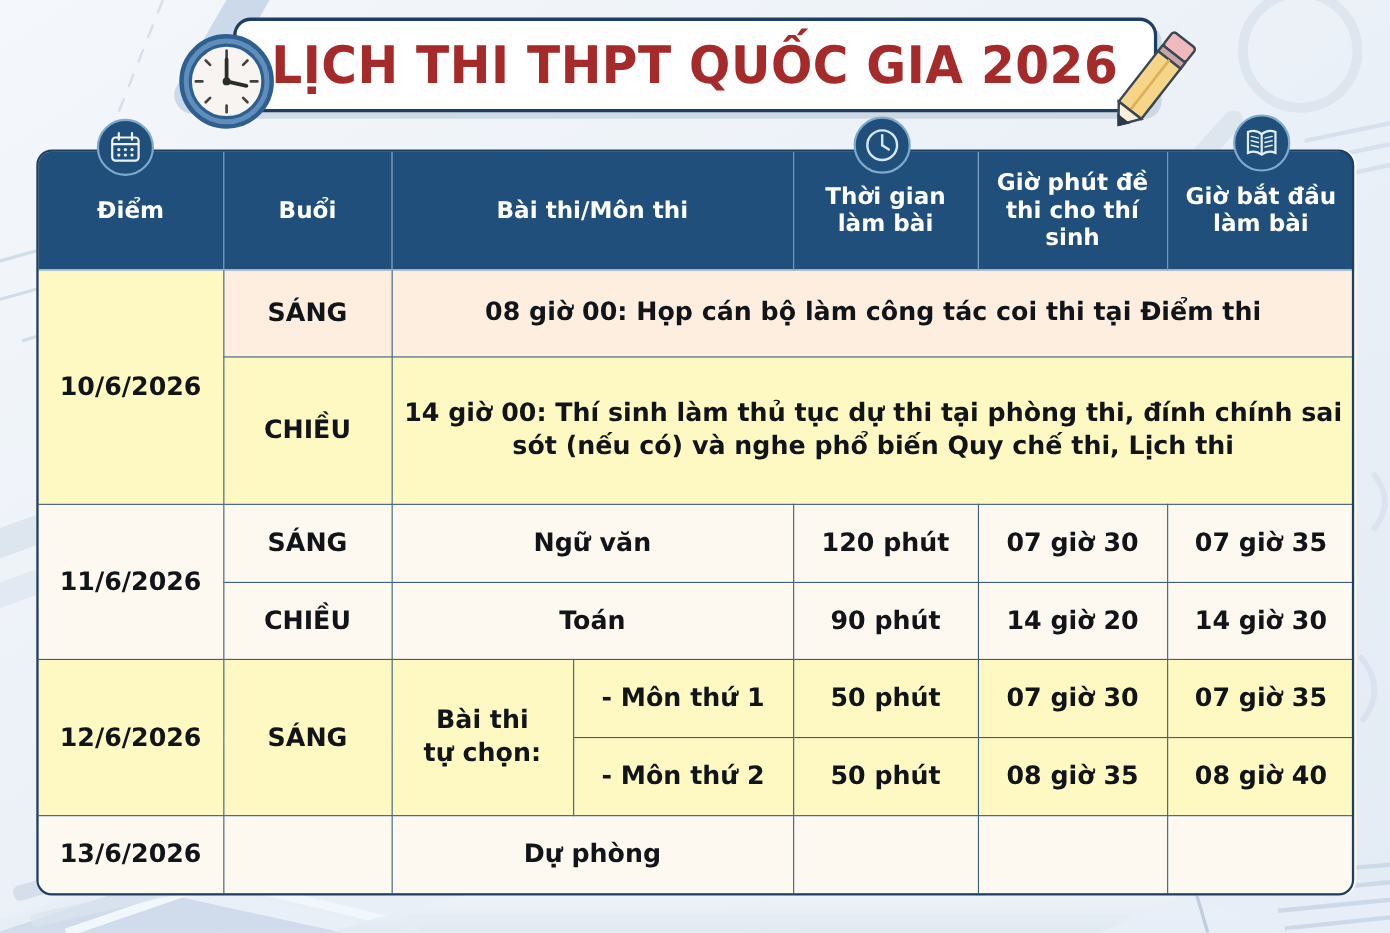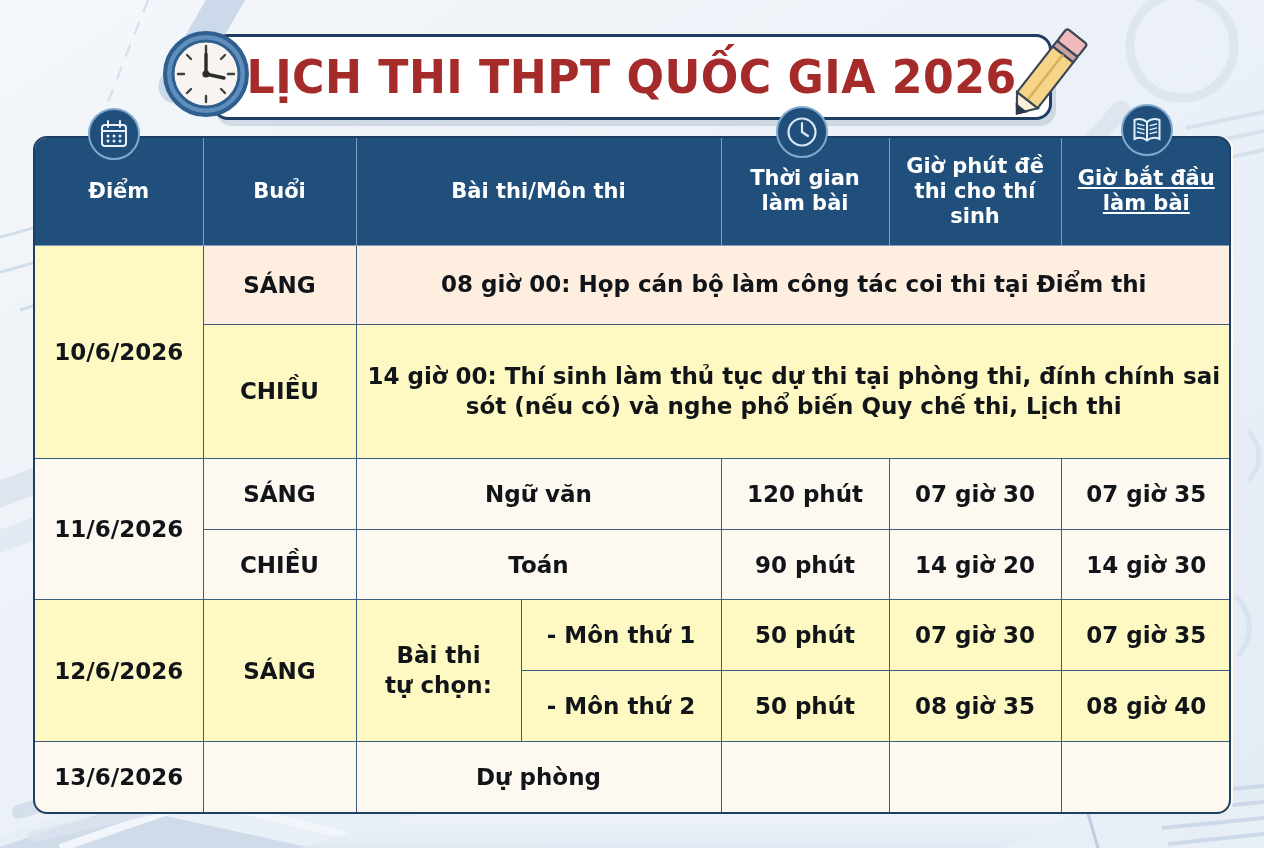--- a/index.html
+++ b/index.html
@@ -22,26 +22,25 @@
     position: absolute;
     inset: 0;
     width: 1264px;
     height: 848px;
     z-index: 0;
   }
 
   
   #title-wrap {
     position: absolute;
-    left: 0; top: 24px;
+    left: 0; top: 16px;
     width: 1264px;
     height: 105px;
     z-index: 4;
     display: flex;
-    align-items: center;
     justify-content: center;
   }
 
   #title-plate {
     position: relative;
     width: 840px;
     height: 86px;
     background: #ffffff;
     border: 3px solid #1e3f63;
     border-radius: 16px;
@@ -102,21 +101,21 @@
     color: #ffffff;
     font-weight: bold;
     font-size: 21px;
     line-height: 1.18;
     border-color: #7d9fbe;
     border-top: none;
     padding: 6px 4px;
     height: 108px;
   }
   #schedule-table thead th:first-child { border-left: none; }
-  #schedule-table thead th:last-child  { border-right: none; text-decoration: underline; }
+  #schedule-table thead th:last-child  { border-right: none; }
 
   
   #schedule-table tbody td {
     font-size: 23px;
     font-weight: bold;
     padding: 6px 8px;
   }
 
   .c-cream { background: #fdf8f0; }
   .c-blue  { background: #fef9c3; }

